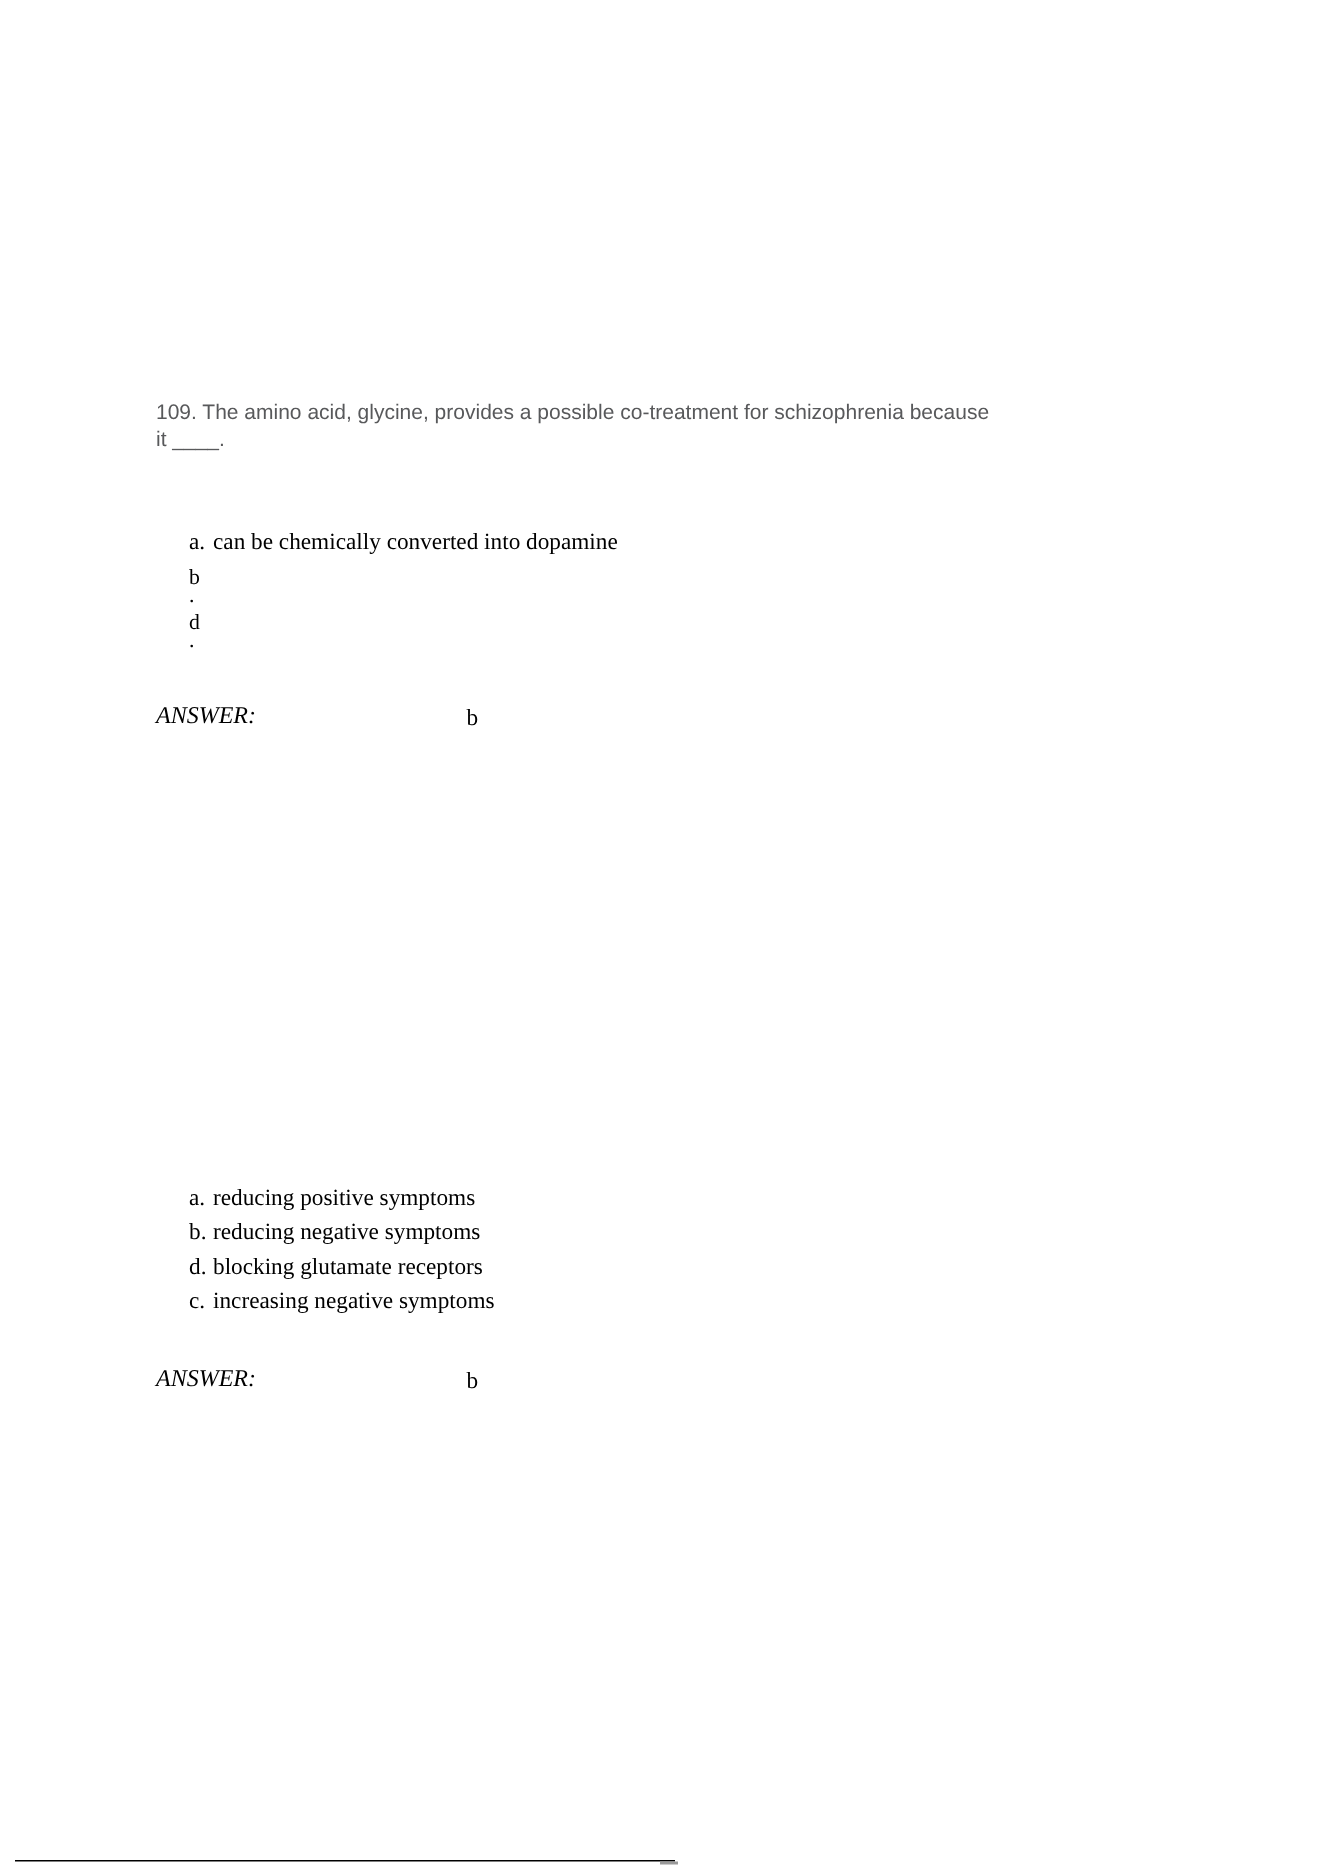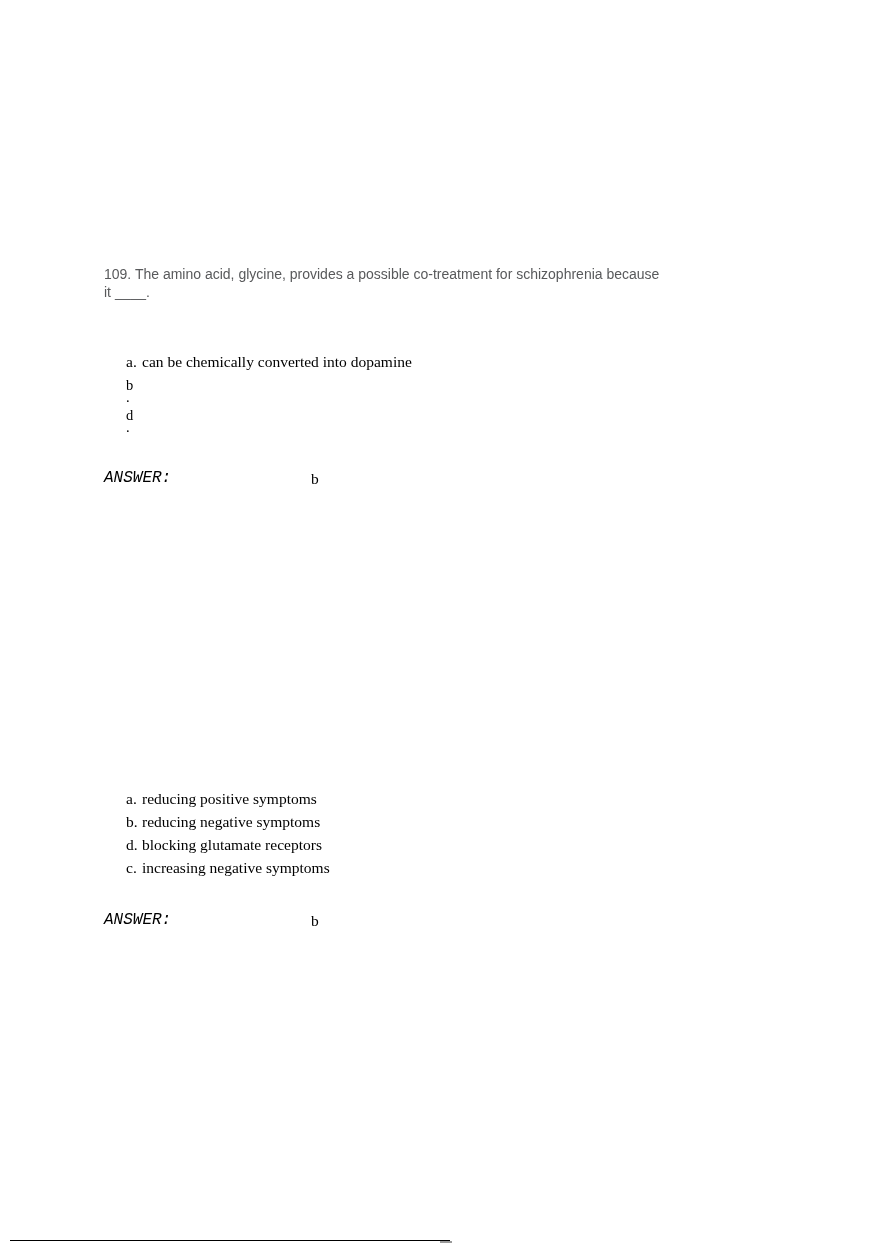--- a/index.html
+++ b/index.html
@@ -94,21 +94,21 @@
 
   .answer-row {
     margin-top: 34px;
     position: relative;
     height: 22px;
   }
   .answer-label {
     position: absolute;
     left: 0;
     top: 0;
-    font-family: Liberation Mono, monospace;
+    font-family: Liberation Serif, serif;
     font-style: italic;
     font-size: 16px;
     color: #000;
   }
   .answer-value {
     position: absolute;
     left: 207px;
     top: 1px;
     font-family: "Liberation Serif", serif;
     font-size: 15.5px;

